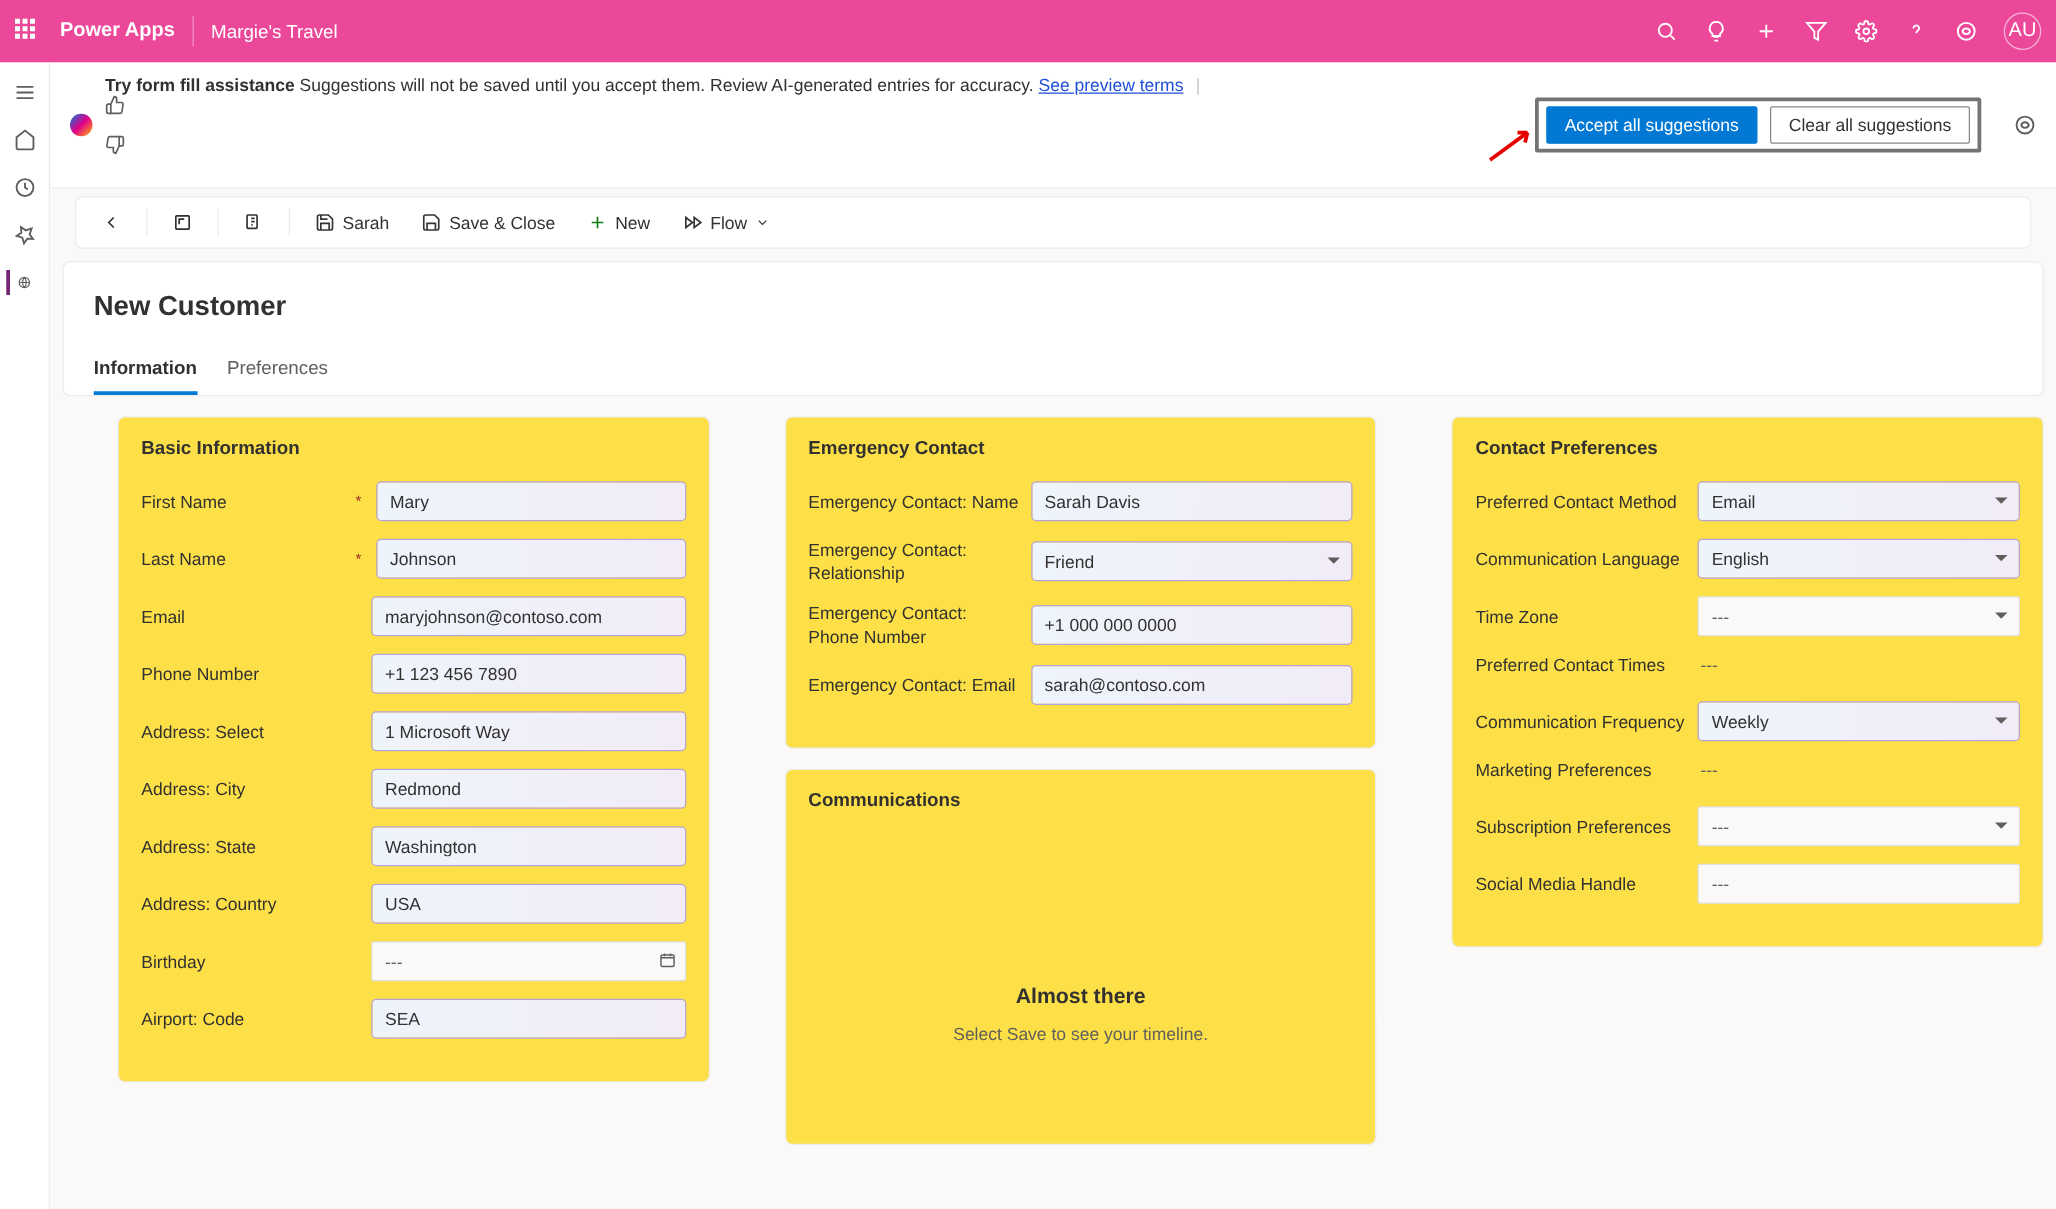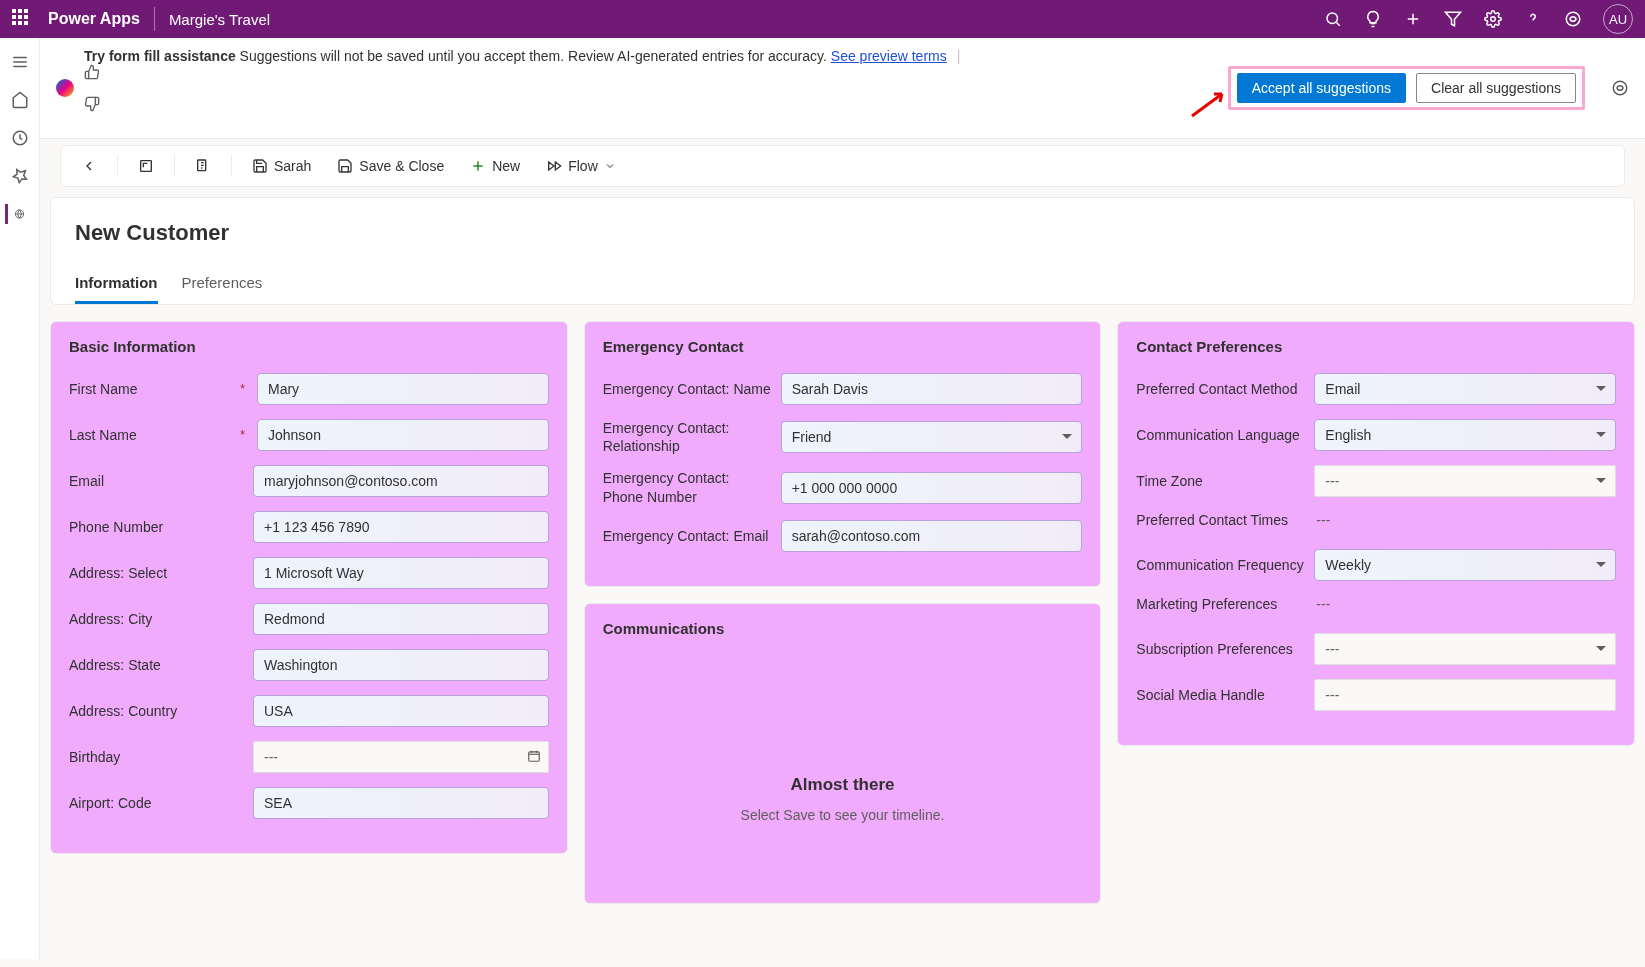--- a/index.html
+++ b/index.html
@@ -1,28 +1,28 @@
 <!DOCTYPE html>
 <html><head>
 <meta charset="utf-8">
 <style>
 * { box-sizing: border-box; margin: 0; padding: 0; }
 body { font-family: "Segoe UI", Arial, sans-serif; font-size: 14px; color: #323130; background: #faf9f8; overflow: hidden; }
 
 
-.top-header { height: 38px; background: #701a75; color: #fff; display: flex; align-items: center; padding: 0 12px; }
+.top-header { height: 50px; background: #ec4899; color: #fff; display: flex; align-items: center; padding: 0 12px; }
 .waffle { width: 20px; height: 20px; display: grid; grid-template-columns: repeat(3,4px); grid-template-rows: repeat(3,4px); gap:2px; margin-right: 16px; cursor:pointer; }
 .waffle span { background:#fff; width:4px; height:4px; }
 .app-title { font-weight:600; font-size:16px; }
 .divider-v { width:1px; height:24px; background: rgba(255,255,255,0.4); margin: 0 14px; }
 .env-name { font-size:15px; }
 .top-header .spacer { flex:1; }
 .top-icons { display:flex; align-items:center; gap:20px; }
 .top-icons .ticon { color:#fff; cursor:pointer; display:flex; align-items:center; justify-content:center; width:20px; height:20px; }
-.avatar-badge { width:30px; height:30px; border-radius:50%; border:1px solid rgba(255,255,255,0.6); display:flex; align-items:center; justify-content:center; font-size:13px; color:#fff; cursor:pointer; }
+.avatar-badge { width:30px; height:30px; border-radius:50%; border:1px solid rgba(255,255,255,0.6); display:flex; align-items:center; justify-content:center; font-size:16px; color:#fff; cursor:pointer; }
 
 
 .main-layout { display:flex; height: calc(100vh - 46px); }
 .left-rail { width:40px; background:#fff; border-right:1px solid #edebe9; display:flex; flex-direction:column; align-items:center; padding-top:14px; gap:18px; }
 .left-rail .ricon { width:20px; height:20px; color:#605e5c; cursor:pointer; display:flex; align-items:center; justify-content:center; }
 .left-rail .active-ind { border-left: 3px solid #742774; padding-left:6px; margin-left:-9px; }
 
 .content-area { flex:1; display:flex; flex-direction:column; min-width:0; }
 
 
@@ -30,39 +30,39 @@
 .copilot-icon { width:18px; height:18px; border-radius:50%; background: linear-gradient(135deg,#0078d4,#e3008c,#ffb900); flex-shrink:0; }
 .notif-text { font-size:14px; }
 .notif-text .bold { font-weight:600; }
 .notif-text a { color:#1d4ed8; text-decoration:underline; cursor:pointer; }
 .feedback-sep { color:#c8c6c4; margin-left:6px; }
 .thumb { color:#605e5c; cursor:pointer; padding:0 4px; }
 .notif-actions { display:flex; gap:10px; align-items:center; margin-left:auto; }
 .btn-primary { background:#0078d4; color:#fff; border:1px solid #0078d4; padding:6px 14px; font-size:14px; cursor:pointer; border-radius:2px; }
 .btn-secondary { background:#fff; color:#323130; border:1px solid #8a8886; padding:6px 14px; font-size:14px; cursor:pointer; border-radius:2px; }
 .notif-right-icon { color:#605e5c; cursor:pointer; margin-left:16px; }
-.red-highlight { border:3px solid #f9a8d4; border-radius:2px; padding:4px 6px; display:flex; gap:10px; }
+.red-highlight { border:3px solid #737373; border-radius:2px; padding:4px 6px; display:flex; gap:10px; }
 
 
 .arrow-annot { position:absolute; left:-38px; bottom:-8px; width:40px; height:30px; pointer-events:none; }
 
 
 .cmd-bar { background:#fff; border:1px solid #edebe9; border-radius:6px; margin:6px 10px 0 10px; padding:6px 10px; display:flex; align-items:center; gap:6px; }
 .cmd-item { display:flex; align-items:center; gap:6px; padding:6px 10px; color:#323130; cursor:pointer; font-size:14px; }
 .cmd-sep { width:1px; height:22px; background:#edebe9; margin:0 4px; }
 
 
 .form-wrap { flex:1; overflow:auto; padding: 0 10px 20px 10px; }
 .form-card { background:#fff; border:1px solid #edebe9; border-radius:6px; padding: 22px 24px 0 24px; margin-top:10px; }
 .page-title { font-size:22px; font-weight:600; margin-bottom:28px; }
 .tabs { display:flex; gap:24px; border-bottom: none; }
 .tab { font-size:15px; padding-bottom:10px; cursor:pointer; color:#605e5c; }
 .tab.active { color:#323130; font-weight:600; border-bottom:3px solid #0078d4; }
 .section-col { flex:1; min-width:0; display:flex; flex-direction:column; gap:16px;}
-.section { background:#f0abfc; border:1px solid #edebe9; border-radius:6px; padding:16px 18px 20px 18px; }
+.section { background:#fde047; border:1px solid #edebe9; border-radius:6px; padding:16px 18px 20px 18px;margin-left:44px; }
 .section-title { font-weight:600; font-size:15px; margin-bottom:18px; }
 
 .field-row { display:flex; align-items:center; margin-bottom:14px; gap:8px; }
 .field-label { width:160px; font-size:14px; color:#323130; flex-shrink:0; line-height:1.3; }
 .field-label.wide { width:170px; }
 .req-mark { color:#a4262c; font-size:12px; margin-right:4px; width:8px; text-align:right; }
 .req-spacer { width:8px; }
 .field-control { flex:1; }
 .suggest-input { width:100%; height:32px; border:1px solid #b8a3d6; border-radius:4px; padding: 0 10px; font-size:14px; background: linear-gradient(90deg,#eef4fc 0%, #f1ecf8 100%); color:#323130; }
 .suggest-select { position:relative; }

